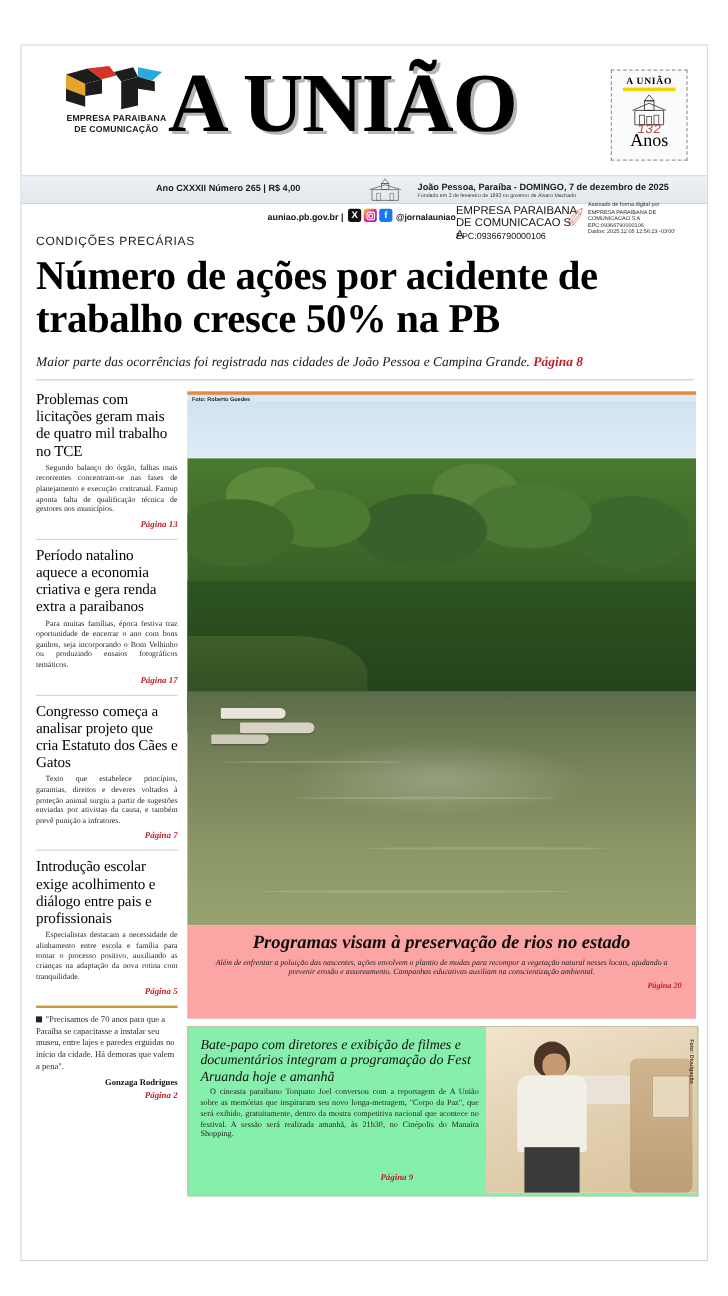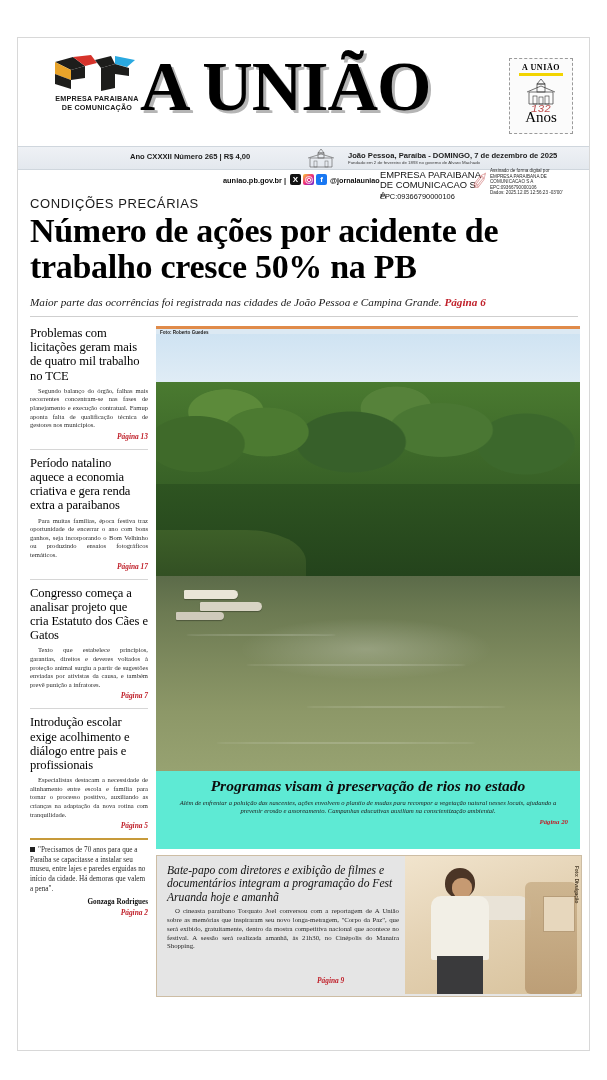--- a/index.html
+++ b/index.html
@@ -222,21 +222,21 @@
     color: #c24a4a;
     opacity: .55;
     transform: rotate(-14deg);
   }
 
   
   .kicker {
     position: absolute;
     left: 12px; top: 158px;
     font-family: "Liberation Sans", sans-serif;
-    font-size: 13px;
+    font-size: 10px;
     letter-spacing: 0.6px;
     color: #1a1a1a;
     text-align: center;
   }
   .headline {
     position: absolute;
     left: 12px; top: 175px;
     width: 550px;
     font-family: "Liberation Serif", serif;
     font-weight: bold;
@@ -407,21 +407,21 @@
     background:#e9e5d8;
     border-radius: 2px 8px 8px 2px;
     box-shadow: 0 1px 1px rgba(0,0,0,.3);
   }
   .boat2 { background:#d8d4c4; }
   .boat3 { background:#cfcabb; }
   .photo-caption {
     position: absolute;
     left: 0; top: 445px;
     width: 424px; height: 78px;
-    background: #5eead4;
+    background: #fca5a5;
     padding: 6px 12px 0 12px;
     box-sizing: border-box;
   }
   .photo-caption h2 {
     margin: 0;
     font-family: "Liberation Serif", serif;
     font-style: italic;
     font-weight: bold;
     font-size: 15.5px;
     line-height: 18px;
@@ -437,21 +437,21 @@
     color: #1c1c1c;
     text-align: center;
   }
   .photo-caption .pg-ref { font-size: 6.8px; margin-top: 2px; }
 
   
   .feature {
     position: absolute;
     left: 138px; top: 817px;
     width: 424px; height: 140px;
-    background: #e5e5e5;
+    background: #86efac;
     border: 1px solid #cdbda4;
     overflow: hidden;
   }
   .feature-text {
     position: absolute;
     left: 10px; top: 8px;
     width: 232px;
   }
   .feature-text h3 {
     margin: 0 0 3px 0;
@@ -650,21 +650,21 @@
       <div>COMUNICACAO S A</div>
       <div>EPC:09366790000106</div>
       <div>Dados: 2025.12.05 12:56:23 -03'00'</div>
     </div>
   </div>
 
   <div class="kicker">CONDIÇÕES PRECÁRIAS</div>
   <div class="headline">Número de ações por acidente de trabalho cresce 50% na PB</div>
   <div class="subhead">
     <span>Maior parte das ocorrências foi registrada nas cidades de João Pessoa e Campina Grande.</span>
-    <span class="pg">Página 6</span>
+    <span class="pg">Página 8</span>
   </div>
   <div class="rule-thin"></div>
 
   <div class="leftcol">
 
     <div class="story">
       <h3>Problemas com licitações geram mais de quatro mil trabalho no TCE</h3>
       <p>Segundo balanço do órgão, falhas mais recorrentes concentram-se nas fases de planejamento e execução contratual. Famup aponta falta de qualificação técnica de gestores nos municípios.</p>
       <span class="pg-ref">Página 13</span>
     </div>

